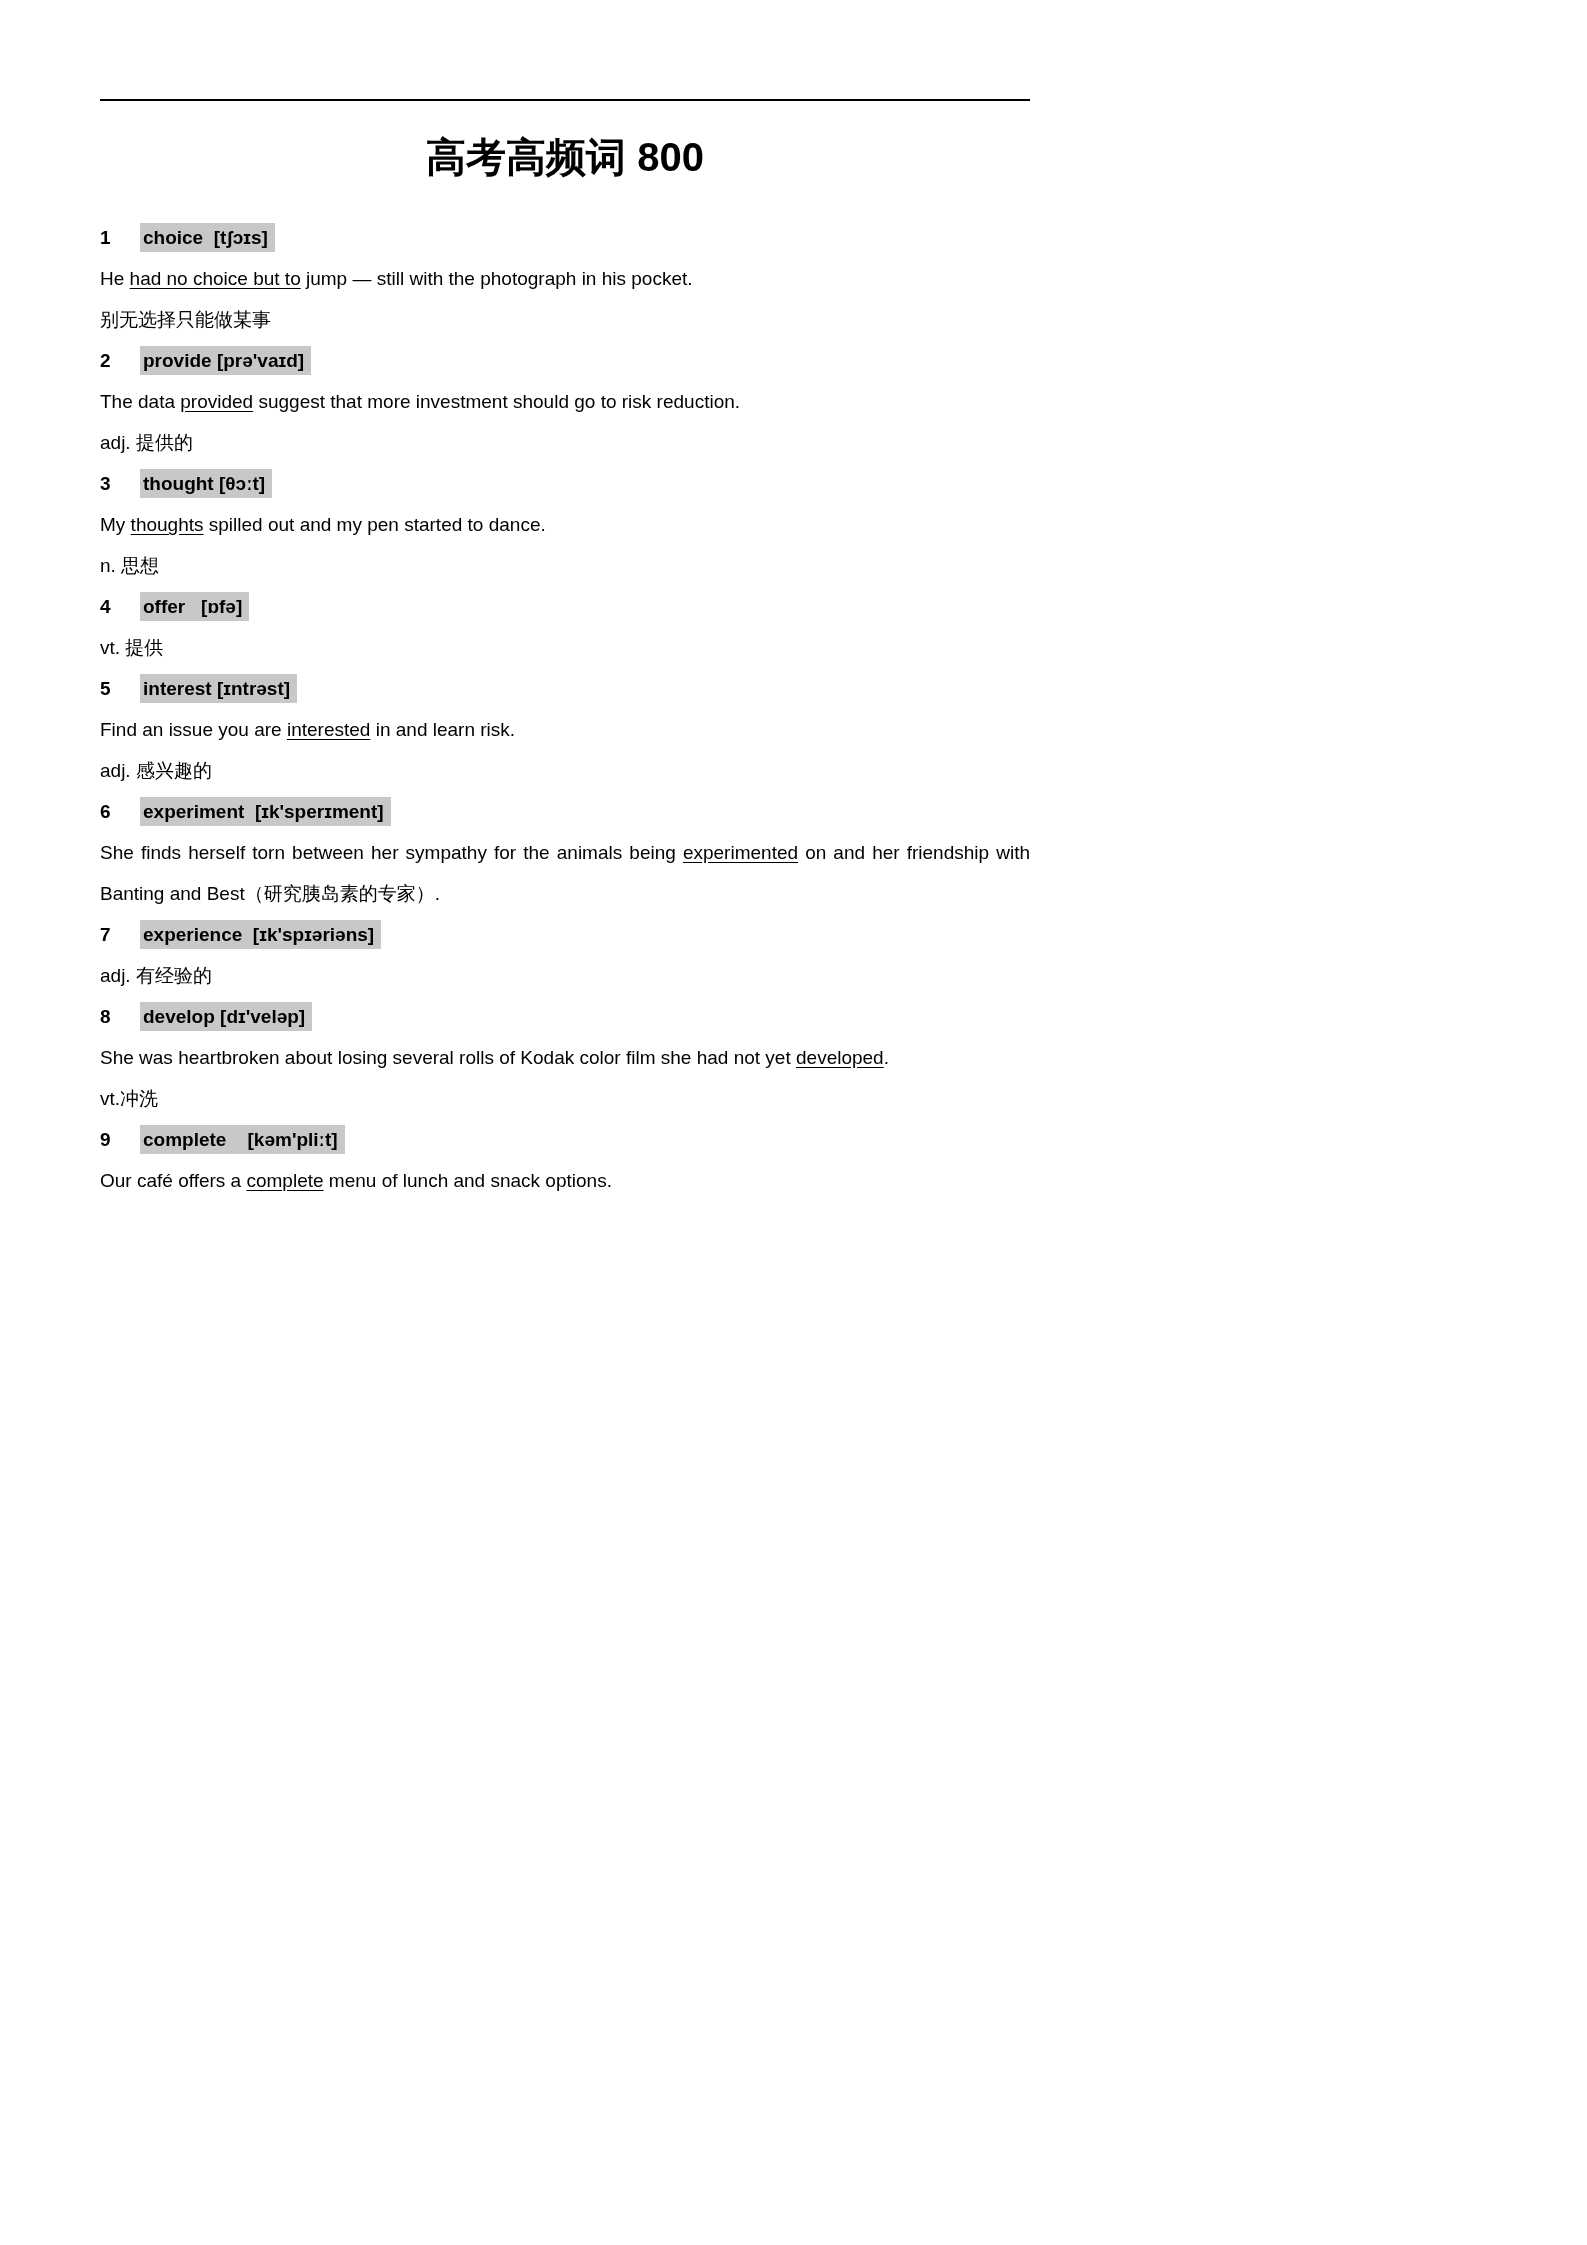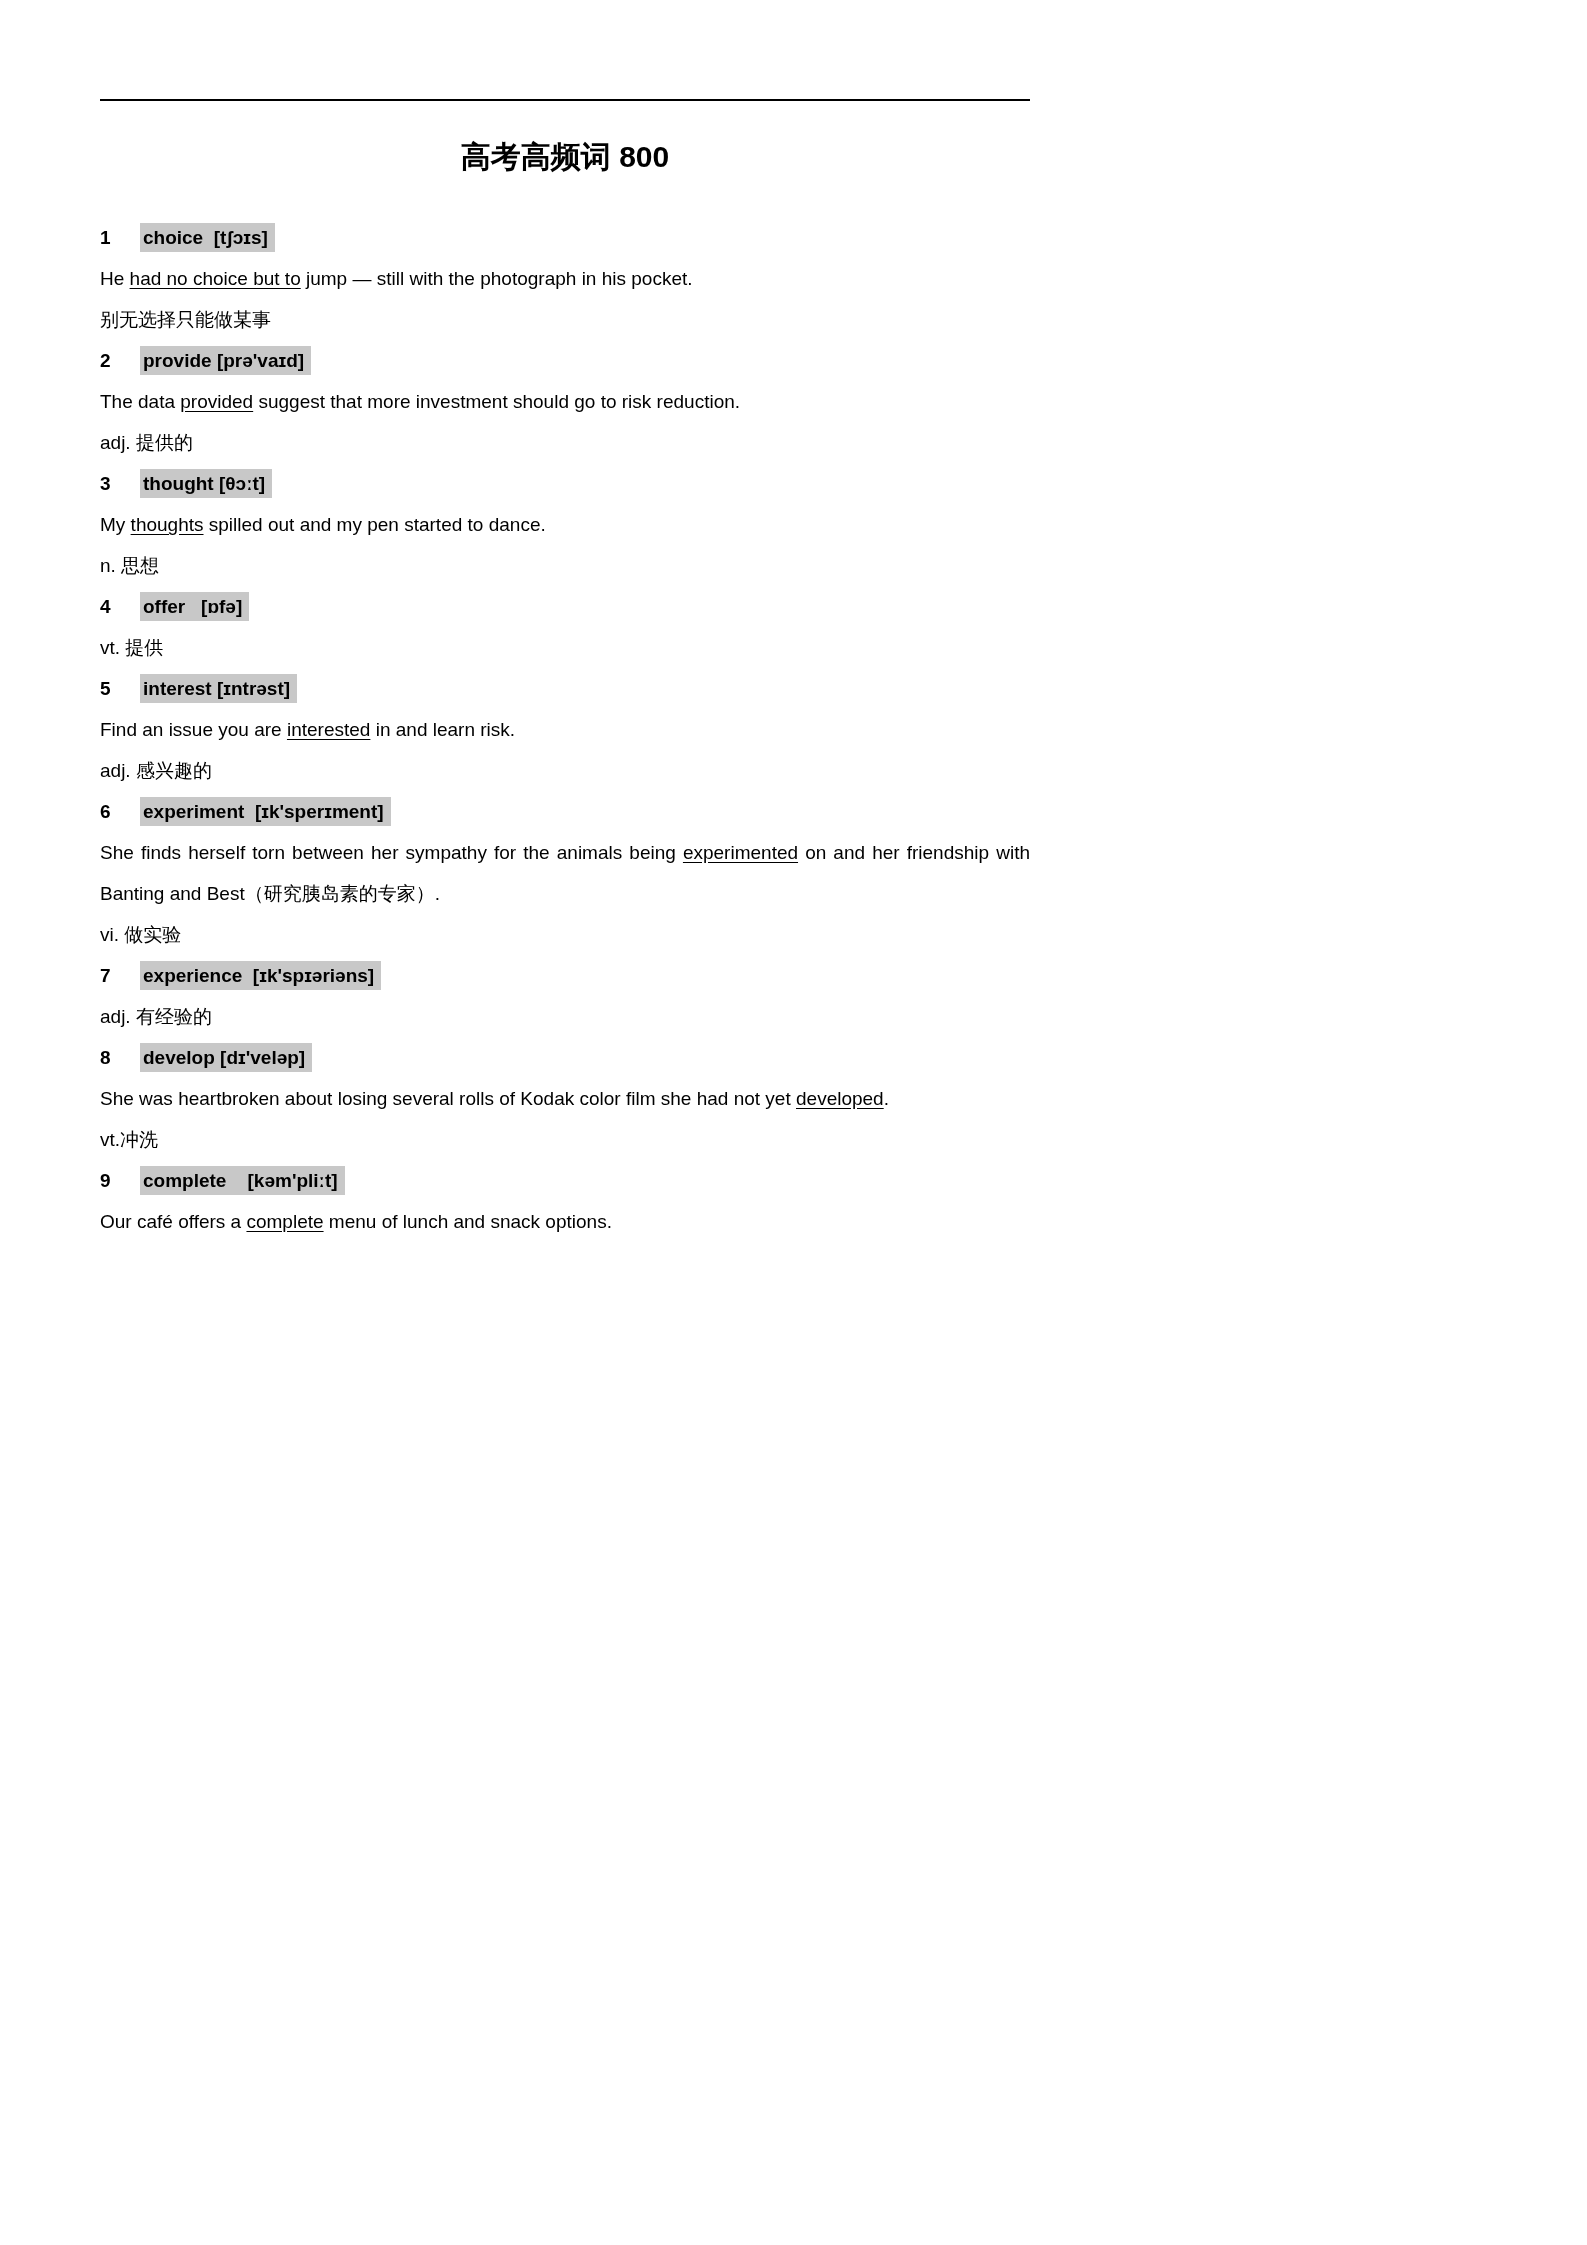--- a/index.html
+++ b/index.html
@@ -28,21 +28,21 @@
     width:930px;
   }
   .rule{
     border-top:2px solid var(--rule-color);
     height:0;
     width:100%;
   }
   .doc-title{
     margin-top:38px;
     margin-bottom:42px;
-    font-size:30px;
+    font-size:40px;
     line-height:36px;
     font-weight:bold;
     text-align:center;
   }
   .entry p{
     font-size:19px;
     line-height:41px;
   }
   .entry-header{
     font-weight:bold;
@@ -105,21 +105,20 @@
 
     <section class="entry">
       <p class="entry-header"><span class="num">5</span><span class="hl"><span class="word">interest</span><span class="phon"> [ɪntrəst]</span></span></p>
       <p class="sentence"><span>Find an issue you are </span><span class="u">interested</span><span> in and learn risk.</span></p>
       <p class="translation">adj. 感兴趣的</p>
     </section>
 
     <section class="entry">
       <p class="entry-header"><span class="num">6</span><span class="hl"><span class="word">experiment</span><span class="phon">  [ɪk'sperɪment]</span></span></p>
       <p class="sentence"><span>She finds herself torn between her sympathy for the animals being </span><span class="u">experimented</span><span> on and her friendship with Banting and Best（研究胰岛素的专家）.</span></p>
-      <p class="translation">vi. 做实验</p>
     </section>
 
     <section class="entry">
       <p class="entry-header"><span class="num">7</span><span class="hl"><span class="word">experience</span><span class="phon">  [ɪk'spɪəriəns]</span></span></p>
       <p class="translation">adj. 有经验的</p>
     </section>
 
     <section class="entry">
       <p class="entry-header"><span class="num">8</span><span class="hl"><span class="word">develop</span><span class="phon"> [dɪ'veləp]</span></span></p>
       <p class="sentence"><span>She was heartbroken about losing several rolls of Kodak color film she had not yet </span><span class="u">developed</span><span>.</span></p>

